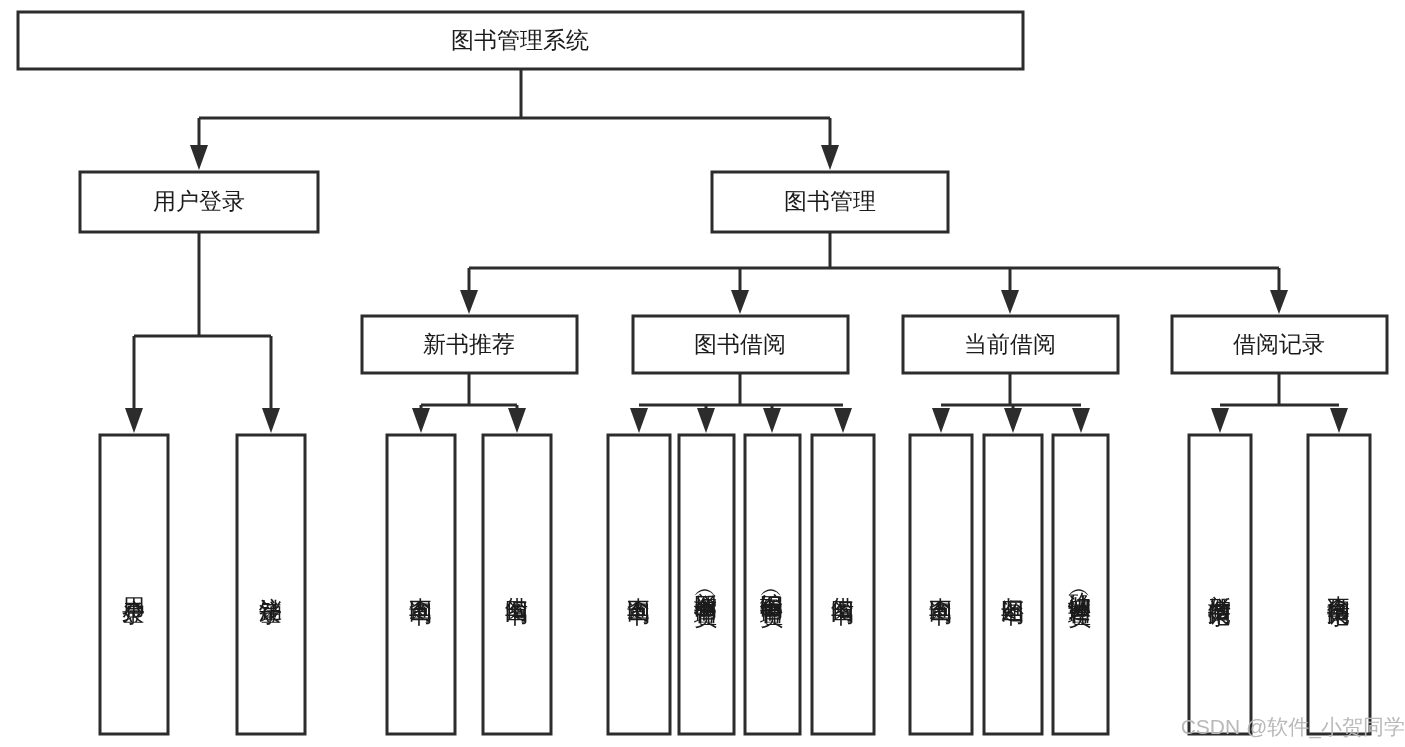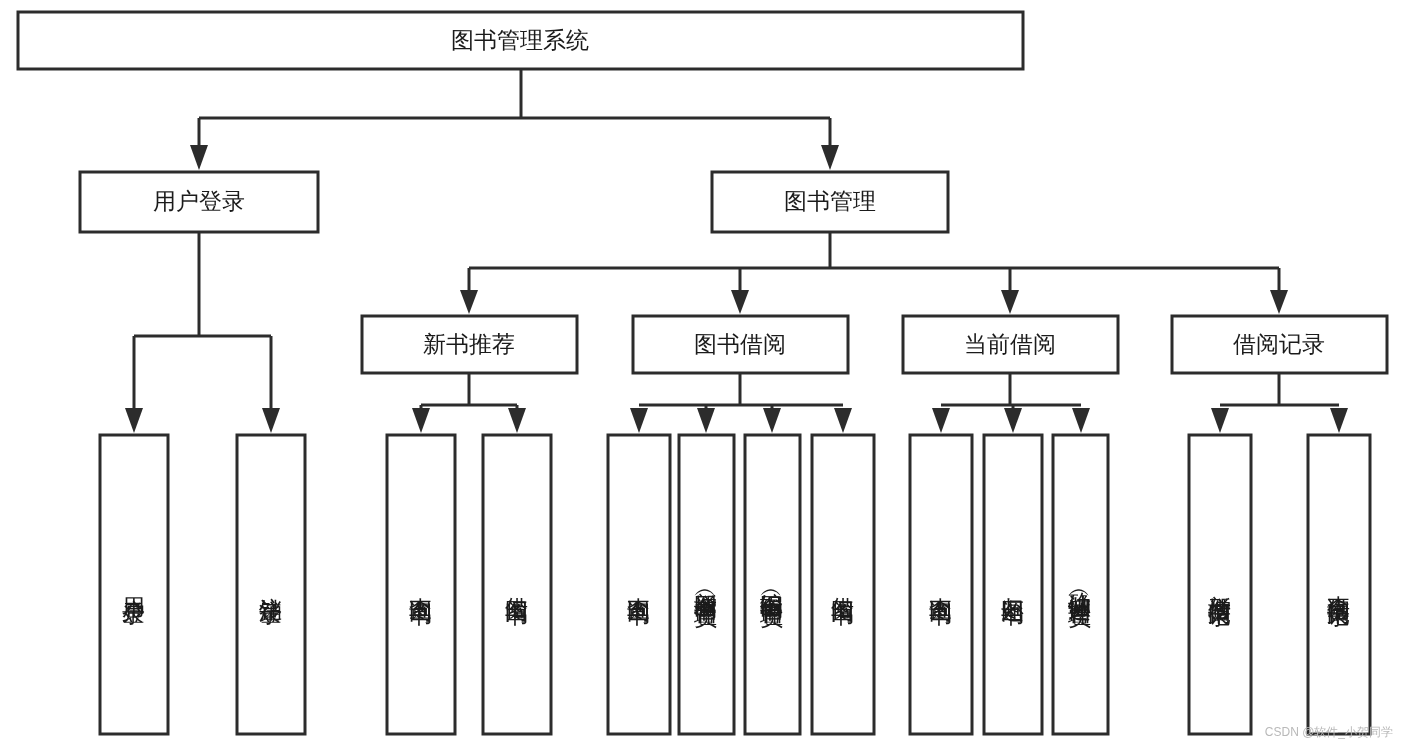--- a/index.html
+++ b/index.html
@@ -46,24 +46,24 @@
     font-family: "Liberation Sans", "DejaVu Sans", sans-serif;
     font-size: 23px;
     fill: #1b1b1b;
     text-anchor: middle;
     writing-mode: vertical-rl;
     glyph-orientation-vertical: 0;
     letter-spacing: 2px;
   }
   .watermark-text {
     position: absolute;
-    right: 12px;
+    right: 0;
     bottom: 6px;
     font-family: "Liberation Sans", "DejaVu Sans", sans-serif;
-    font-size: 12px;
+    font-size: 21px;
     color: #b9b9b9;
     white-space: nowrap;
     pointer-events: none;
   }
 </style>
 </head>
 <body>
 
 <svg id="diagram" viewBox="0 0 1405 747" xmlns="http://www.w3.org/2000/svg">
 

